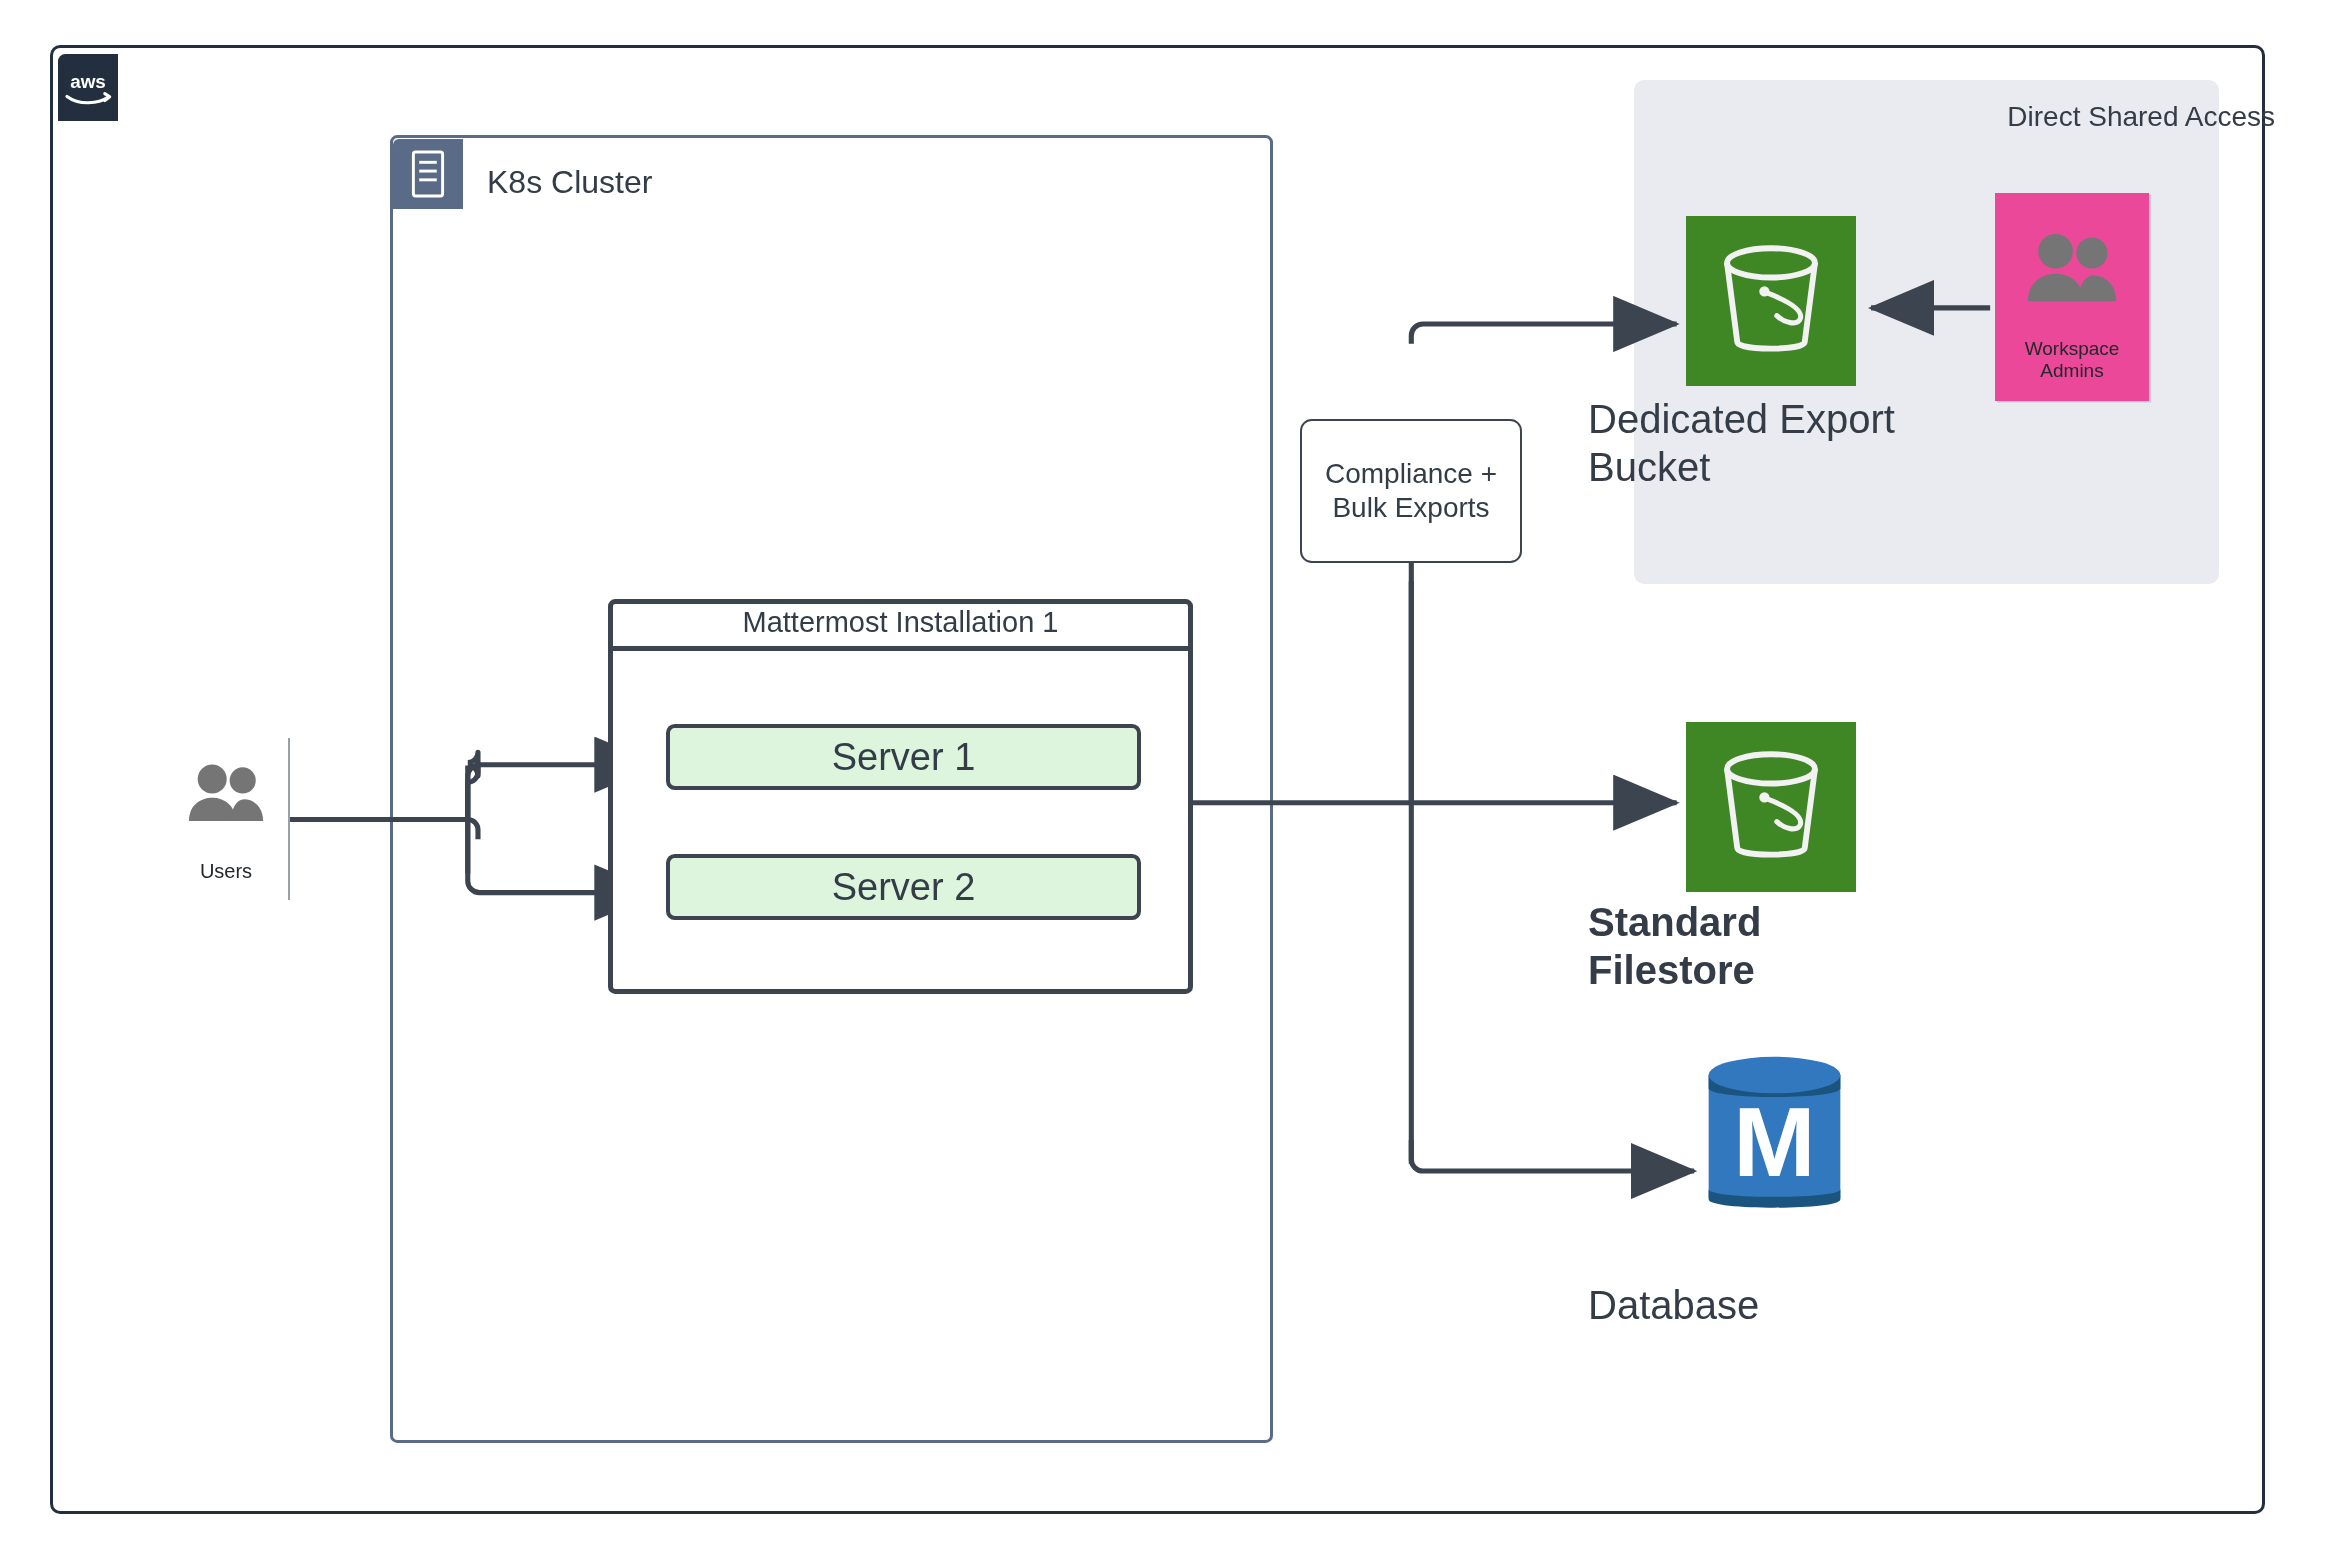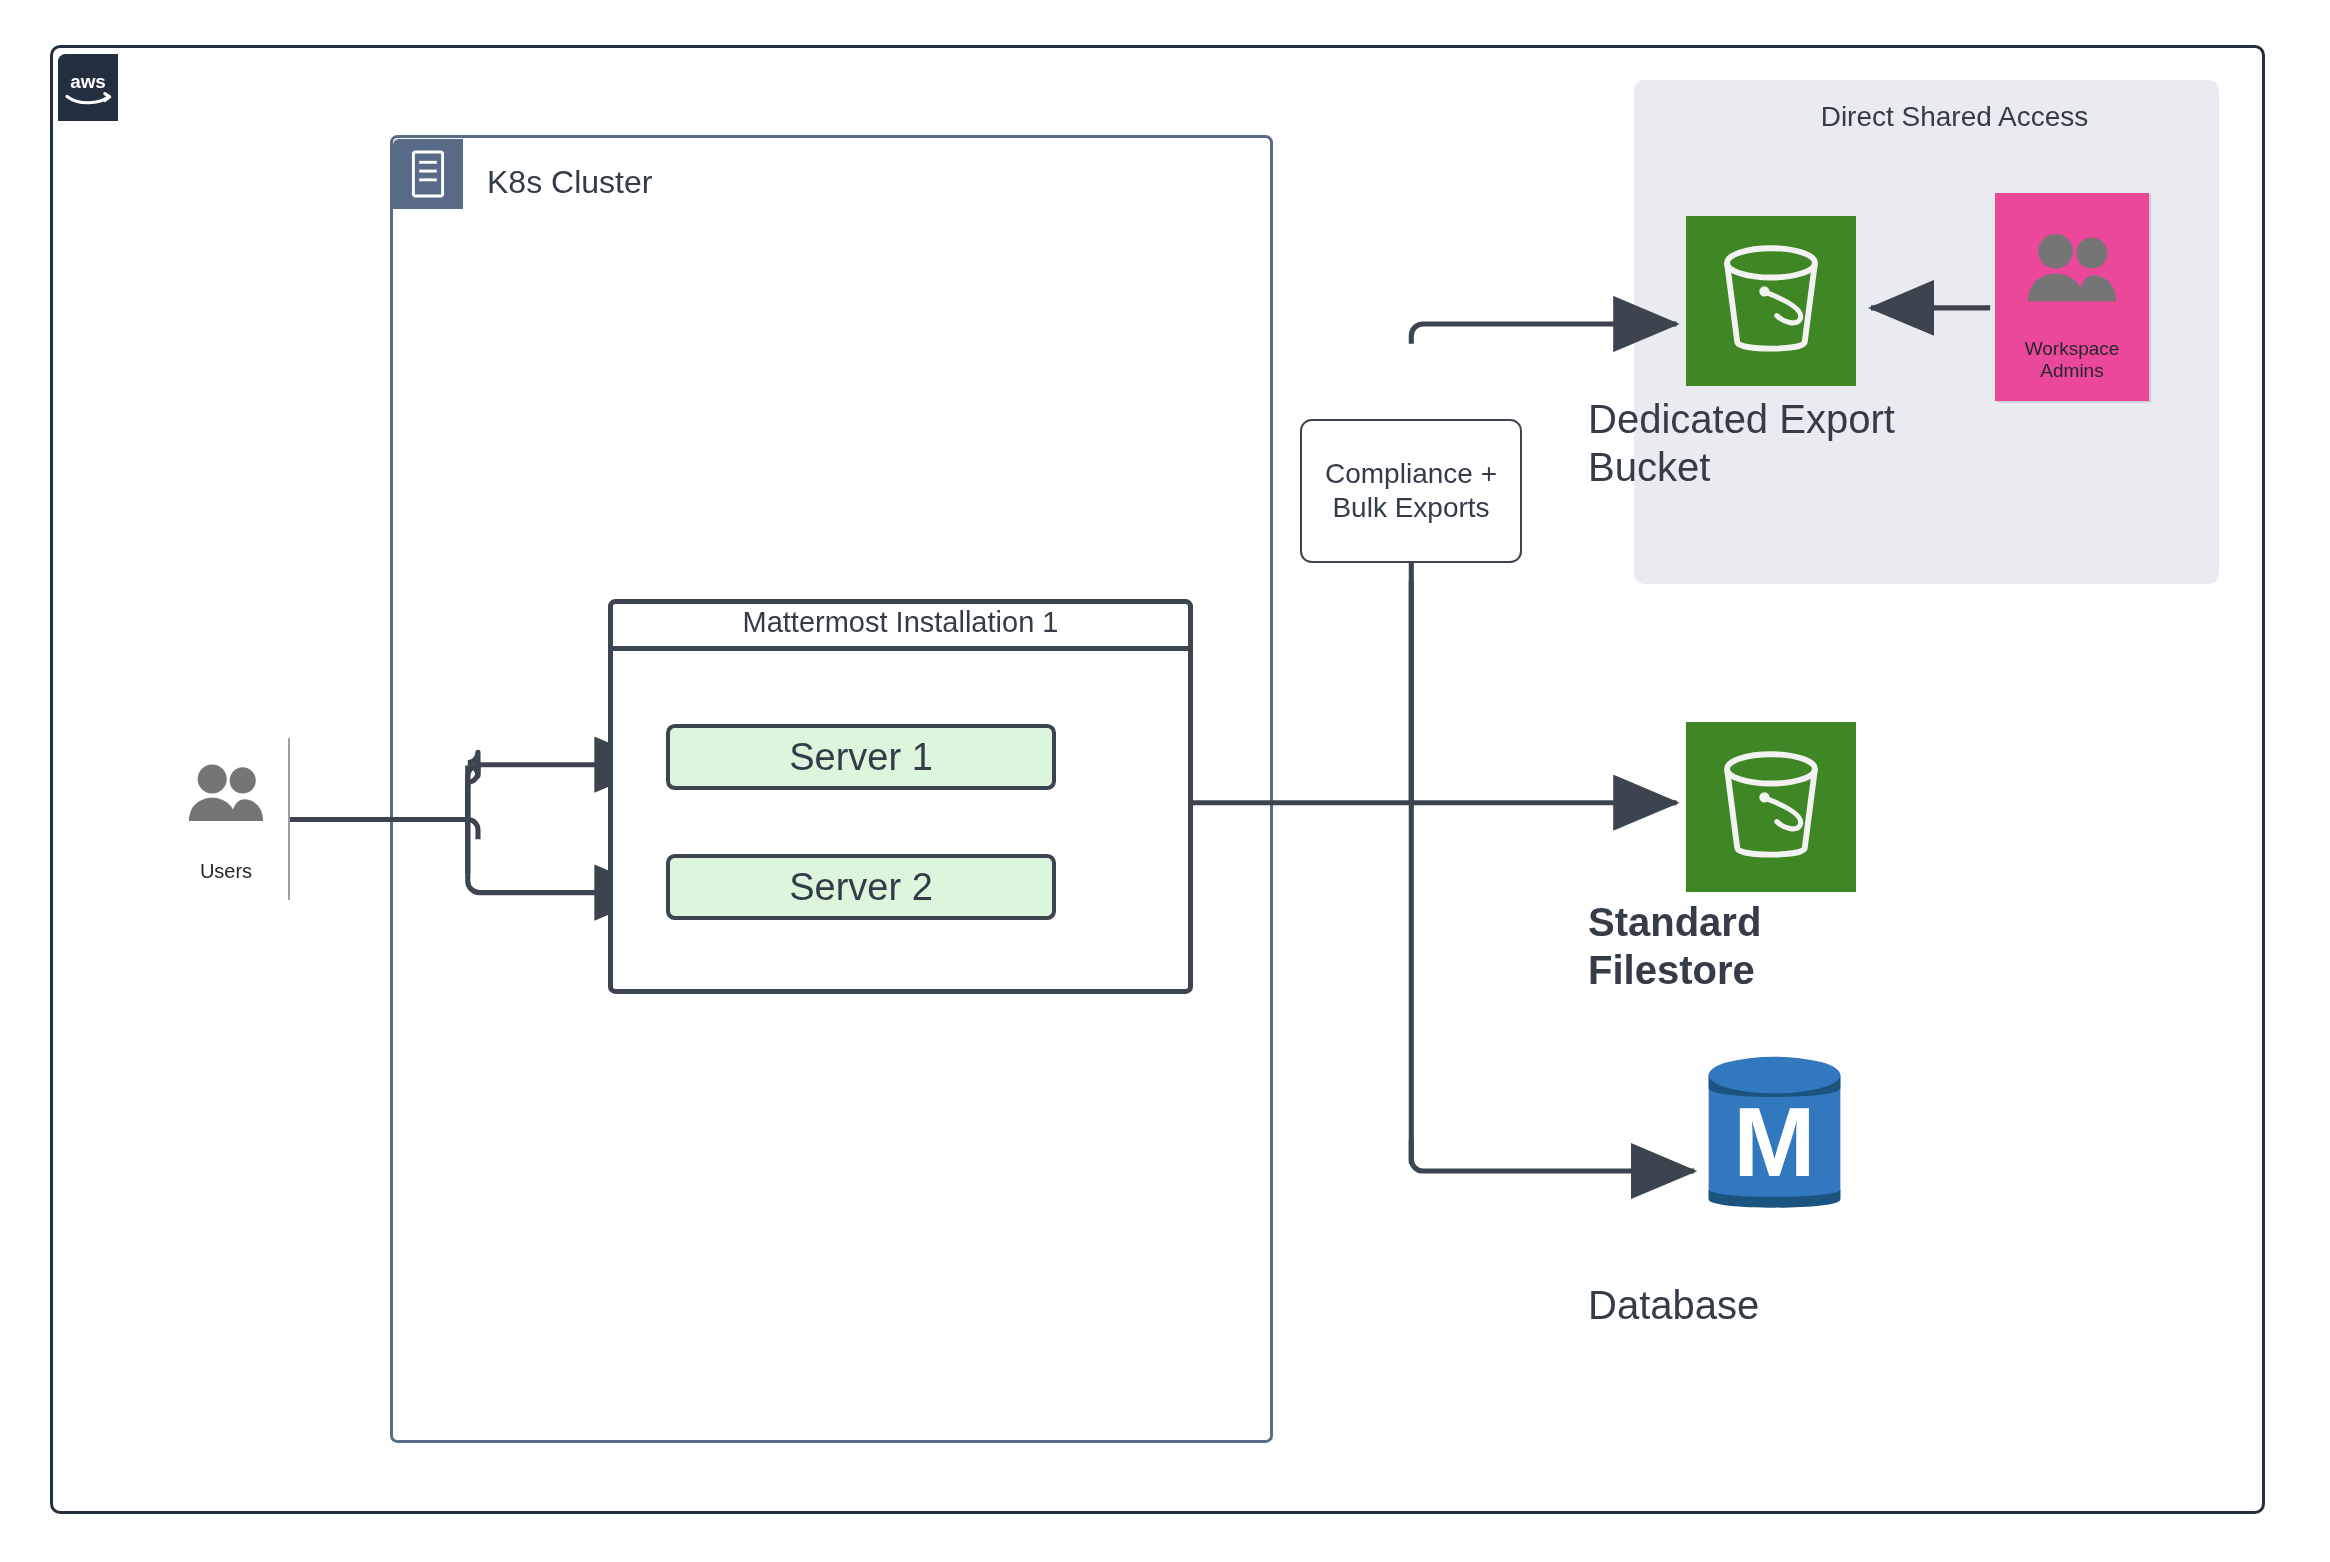--- a/index.html
+++ b/index.html
@@ -23,37 +23,37 @@
   .k8s-badge svg{width:38px;height:50px;display:block;}
   .k8s-title{position:absolute;left:487px;top:156px;font-size:32px;color:#333c47;white-space:nowrap;margin-top:8px;}
 
   
   .mm-box{position:absolute;left:608px;top:599px;width:585px;height:395px;
           border:5.1px solid #3c444f;border-radius:7.3px;background:#ffffff;box-sizing:border-box;}
   .mm-title-bar{position:absolute;left:608px;top:599px;width:585px;height:52px;
                 box-sizing:border-box;border-bottom:5.1px solid #3c444f;
                 display:flex;align-items:center;justify-content:center;}
   .mm-title{font-size:29px;color:#333c47;white-space:nowrap;}
-  .srv{position:absolute;left:666px;width:390px;height:66px;background:#ddf5dd;
+  .srv{position:absolute;left:666px;width:475px;height:66px;background:#ddf5dd;
        border:4.4px solid #3c444f;border-radius:8.8px;box-sizing:border-box;
        display:flex;align-items:center;justify-content:center;}
   .srv span{font-size:38px;color:#333c47;}
   .srv1{top:724px;}
   .srv2{top:854px;}
 
   
   .comp-box{position:absolute;left:1300px;top:419px;width:222px;height:144px;
             background:#ffffff;border:2.9px solid #3c444f;border-radius:11.7px;box-sizing:border-box;
             display:flex;align-items:center;justify-content:center;z-index:5;}
   .comp-box .txt{font-size:28px;line-height:1.22;text-align:center;color:#333c47;}
 
   
   .dsa-group{position:absolute;left:1634px;top:80px;width:585px;height:504px;
              background:#e9ebf0;border-radius:10.2px;}
-  .dsa-title{position:absolute;left:1634px;top:101px;width:641px;text-align:center;
+  .dsa-title{position:absolute;left:1634px;top:101px;width:641px;text-align:right;
              font-size:28px;color:#333c47;}
 
   
   .users-card{position:absolute;left:164px;top:738px;width:126px;height:162px;
               background:#ffffff;border-right:2.2px solid #9aa0a8;box-sizing:border-box;}
   .users-card .picon{position:absolute;left:50%;top:25px;transform:translateX(-50%);}
   .users-card .clabel{position:absolute;left:0;right:0;bottom:17.5px;text-align:center;
                       font-size:20px;color:#23282d;}
 
   

